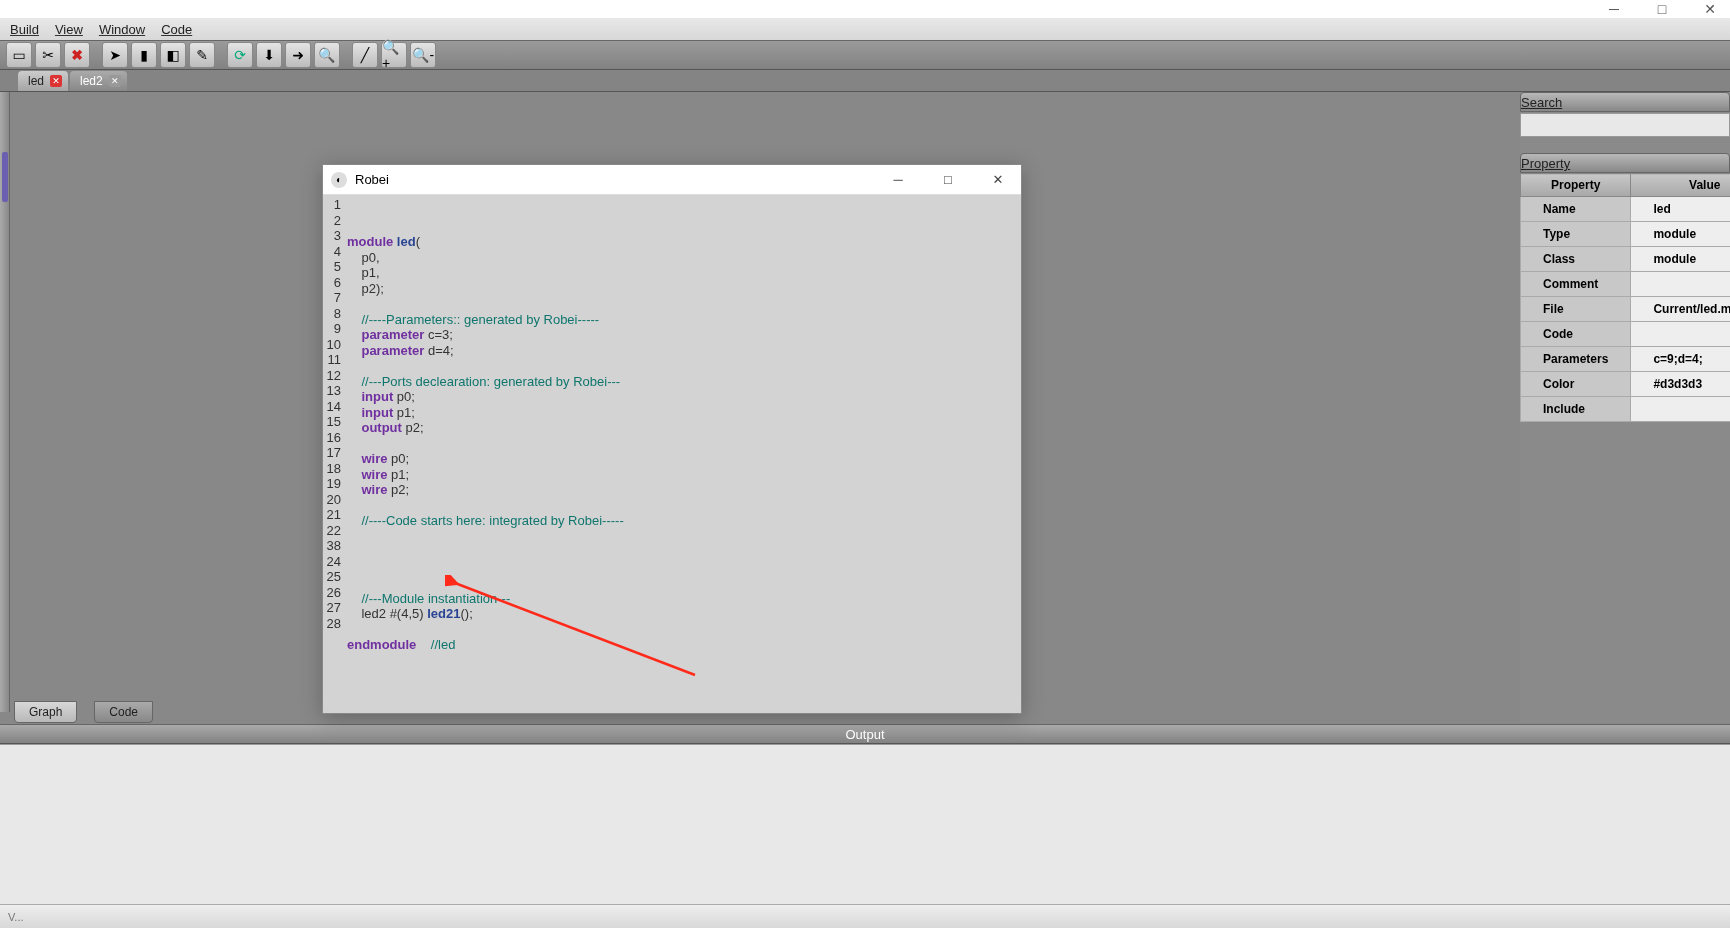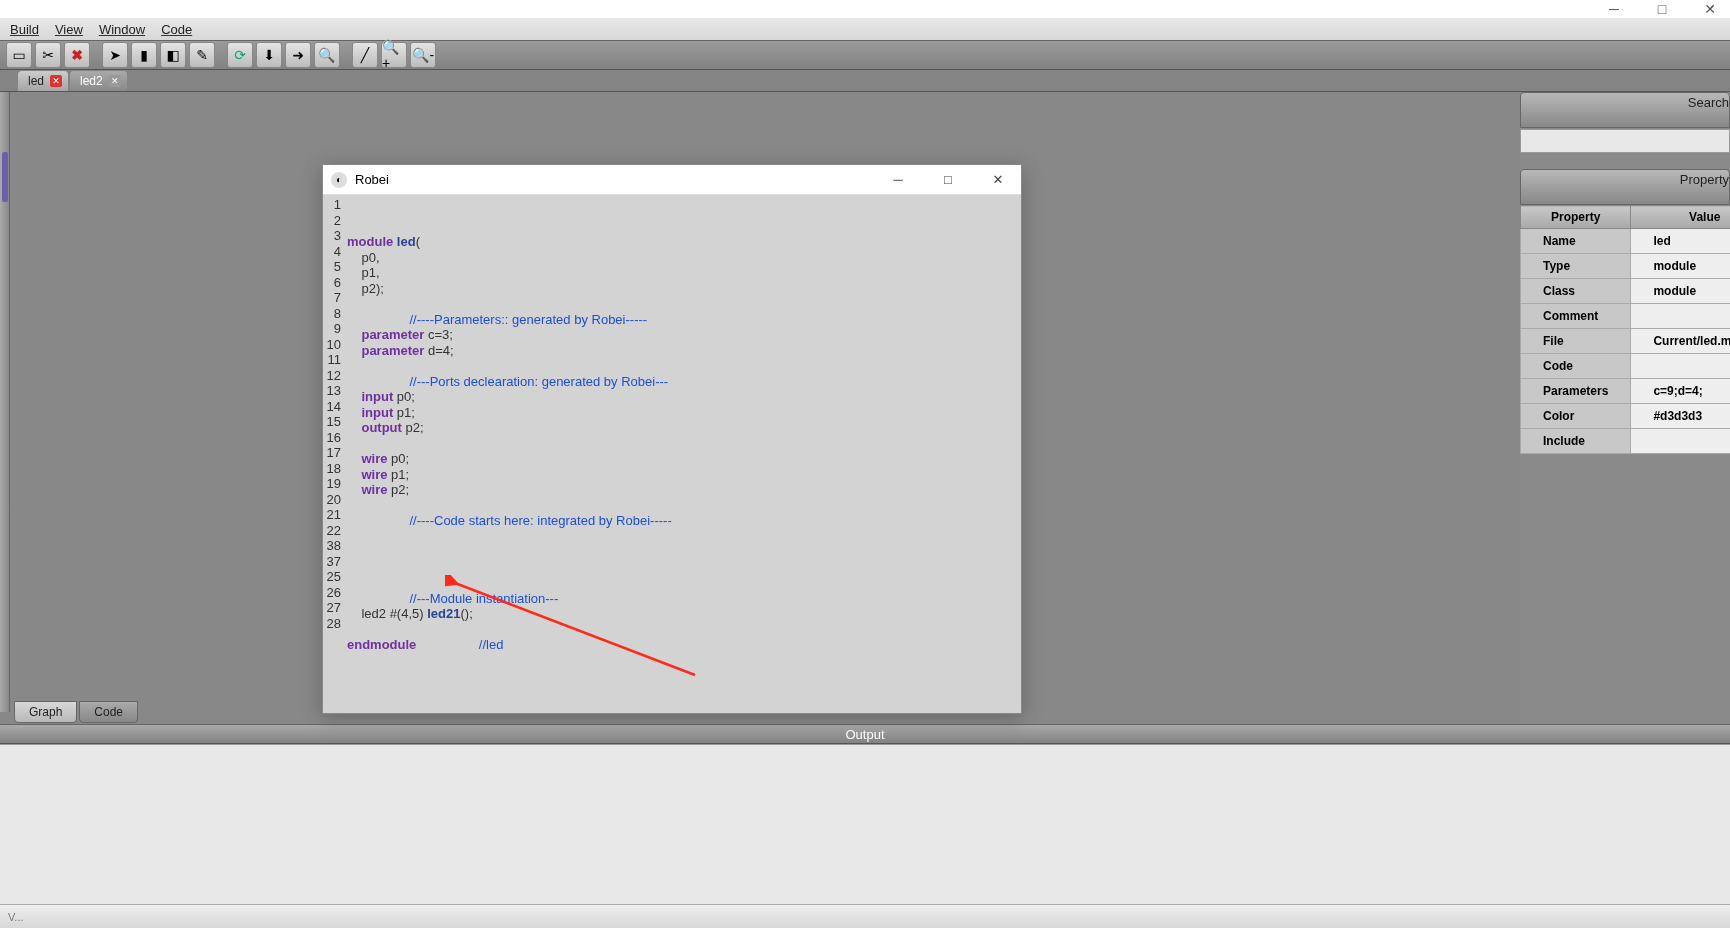--- a/index.html
+++ b/index.html
@@ -20,52 +20,52 @@
 .tab.active { background: linear-gradient(#ccc,#a5a5a5); color: #222; }
 .tab-close { width: 12px; height: 12px; border-radius: 2px; display: flex; align-items: center; justify-content: center; font-size: 9px; color: #fff; }
 .tab-close.red { background: #d33; }
 .tab-close.gray { background: #999; }
 
 .workspace { position: absolute; top: 92px; left: 0; right: 0; bottom: 0; background: #888; }
 
 .left-gutter { position: absolute; left: 0; top: 0; width: 10px; height: 620px; background: linear-gradient(90deg,#aaa,#888); border-right: 1px solid #666; }
 .left-gutter .dot { width: 6px; height: 50px; background: #6b5fb0; margin: 60px 2px 0; border-radius: 2px; }
 
-.bottom-tabs { position: absolute; left: 14px; bottom: 205px; display: flex; gap: 2px; justify-content: space-between; }
+.bottom-tabs { position: absolute; left: 14px; bottom: 205px; display: flex; gap: 17px; justify-content: space-between; }
 .btab { padding: 3px 14px; background: linear-gradient(#aaa,#888); border: 1px solid #666; border-radius: 0 0 4px 4px; font-size: 12px; color: #222; }
 .btab.active { background: linear-gradient(#d8d8d8,#b8b8b8); }
 
 .output-bar { position: absolute; left: 0; right: 0; bottom: 184px; height: 20px; background: linear-gradient(#aaa,#828282); border-top: 1px solid #666; border-bottom: 1px solid #555; text-align: center; font-size: 13px; color: #fff; line-height: 20px; }
 
 .output-area { position: absolute; left: 0; right: 0; bottom: 24px; height: 160px; background: #e8e8e8; border-top: 1px solid #999; }
 
 .statusbar { position: absolute; left: 0; right: 0; bottom: 0; height: 24px; background: linear-gradient(#eee,#d8d8d8); border-top: 1px solid #aaa; font-size: 11px; color: #777; padding-left: 8px; line-height: 24px; }
 
 .right-panel { position: absolute; right: 0; top: 0; width: 210px; bottom: 205px; background: #8a8a8a; display: flex; flex-direction: column; }
-.panel-header { height: 36px; background: linear-gradient(#b8b8b8,#888); border: 1px solid #666; text-align: right; font-size: 13px; color: #222; line-height: 20px; border-radius: 4px 4px 0 0; }
+.panel-header { height: 20px; background: linear-gradient(#b8b8b8,#888); border: 1px solid #666; text-align: left; font-size: 13px; color: #222; line-height: 20px; border-radius: 4px 4px 0 0; text-decoration: underline; }
 .panel-row { height: 24px; background: #e8e8e8; border: 1px solid #999; margin: 1px 0 16px; }
 .prop-table { border-collapse: collapse; width: 100%; font-size: 12px; }
 .prop-table th { background: linear-gradient(#c8c8c8,#a8a8a8); border: 1px solid #888; padding: 4px 6px; font-weight: bold; }
 .prop-table td { border: 1px solid #aaa; padding: 5px 22px; }
 .prop-table tr:nth-child(even) td:first-child { background: #c8c8c8; font-weight: bold; }
 .prop-table tr:nth-child(odd) td:first-child { background: #c8c8c8; font-weight: bold; }
 .prop-table td:first-child { background: #c8c8c8; font-weight: bold; width: 42%; }
 .prop-table td:last-child { background: #eee; font-weight: bold; }
 
 .code-window { position: absolute; left: 322px; top: 72px; width: 700px; height: 550px; background: #fff; border: 1px solid #888; box-shadow: 0 4px 20px rgba(0,0,0,0.25); }
 .cw-title { height: 30px; background: #fff; border-bottom: 1px solid #ddd; display: flex; align-items: center; padding: 0 8px; }
 .cw-icon { width: 16px; height: 16px; border-radius: 50%; background: #ddd; margin-right: 8px; display: flex; align-items: center; justify-content: center; font-size: 10px; }
 .cw-title-text { flex: 1; font-size: 13px; }
 .cw-btns { display: flex; gap: 20px; font-size: 13px; color: #444; }
 .cw-btns span { width: 30px; text-align: center; }
 .cw-body { height: calc(100% - 30px); background: #d3d3d3; display: flex; font-family: 'Consolas','Courier New',monospace; font-size: 13px; overflow: hidden; }
 .gutter { width: 22px; text-align: right; padding-right: 4px; color: #333; line-height: 15.5px; padding-top: 2px; }
 .code { flex: 1; padding-left: 2px; padding-top: 8px; line-height: 15.5px; white-space: pre; position: relative; }
 .kw { color: #7030a0; font-weight: bold; }
-.cm { color: #1d4ed8; margin-left: 48px; }
+.cm { color: #0f766e; }
 .id { color: #2a4494; font-weight: bold; }
 .txt { color: #333; }
 
 .arrow-svg { position: absolute; left: 100px; top: 380px; width: 260px; height: 110px; pointer-events: none; }
 </style>
 </head>
 <body>
 
 <div class="titlebar">
   <span class="titlebar-btn">─</span>
@@ -205,21 +205,21 @@
           <div>14</div>
           <div>15</div>
           <div>16</div>
           <div>17</div>
           <div>18</div>
           <div>19</div>
           <div>20</div>
           <div>21</div>
           <div>22</div>
           <div>38</div>
-          <div>37</div>
+          <div>24</div>
           <div>25</div>
           <div>26</div>
           <div>27</div>
           <div>28</div>
         </div>
       <div class="code" id="code">
         <div><span class="kw">module</span> <span class="id">led</span><span class="txt">(</span></div><div>    <span class="txt">p0,</span></div><div>    <span class="txt">p1,</span></div><div>    <span class="txt">p2);</span></div><div>&nbsp;</div><div>    <span class="cm">//----Parameters:: generated by Robei-----</span></div><div>    <span class="kw">parameter</span> <span class="txt">c=3;</span></div><div>    <span class="kw">parameter</span> <span class="txt">d=4;</span></div><div>&nbsp;</div><div>    <span class="cm">//---Ports declearation: generated by Robei---</span></div><div>    <span class="kw">input</span> <span class="txt">p0;</span></div><div>    <span class="kw">input</span> <span class="txt">p1;</span></div><div>    <span class="kw">output</span> <span class="txt">p2;</span></div><div>&nbsp;</div><div>    <span class="kw">wire</span> <span class="txt">p0;</span></div><div>    <span class="kw">wire</span> <span class="txt">p1;</span></div><div>    <span class="kw">wire</span> <span class="txt">p2;</span></div><div>&nbsp;</div><div>    <span class="cm">//----Code starts here: integrated by Robei-----</span></div><div>&nbsp;</div><div>&nbsp;</div><div>&nbsp;</div><div>&nbsp;</div><div>    <span class="cm">//---Module instantiation---</span></div><div>    <span class="txt">led2 #(4,5) </span><span class="id">led21</span><span class="txt">();</span></div><div>&nbsp;</div><div><span class="kw">endmodule</span>    <span class="cm">//led</span></div><div>&nbsp;</div><svg class="arrow-svg">
           <defs>
               <marker id="ah" markerWidth="12" markerHeight="12" refX="2" refY="6" orient="auto">
             <path d="M12,0 L0,6 L12,12 Z" fill="#ff2a1a"></path>

